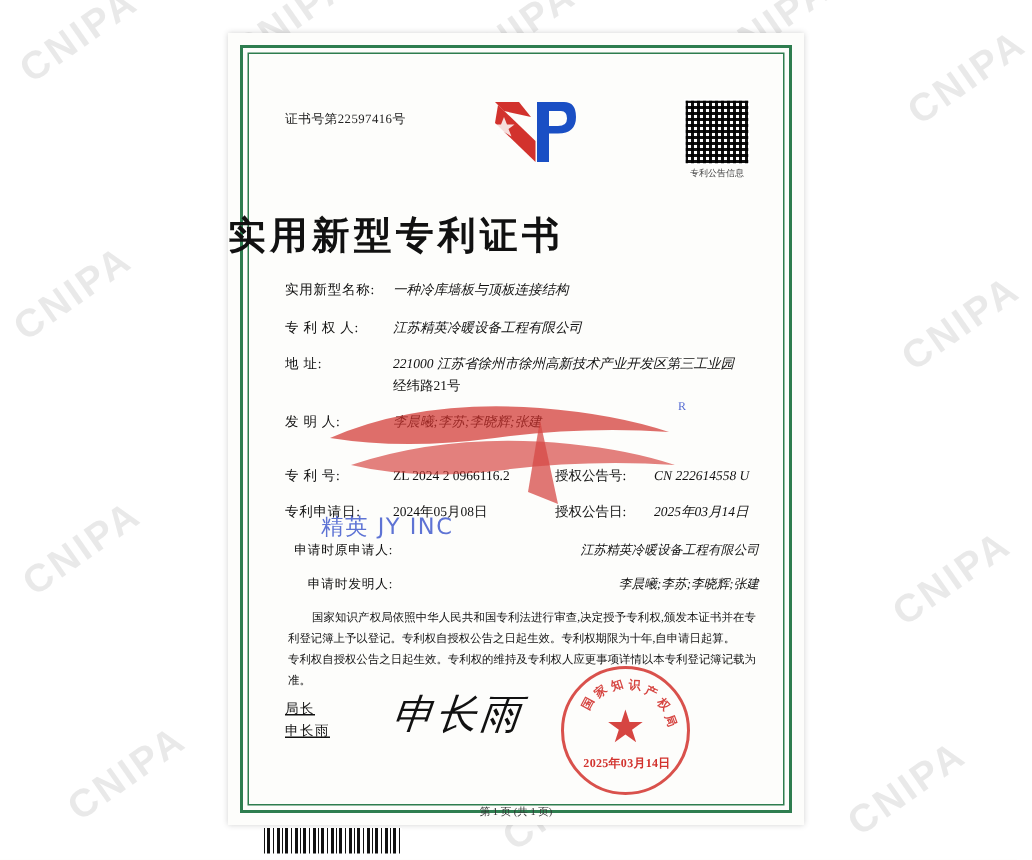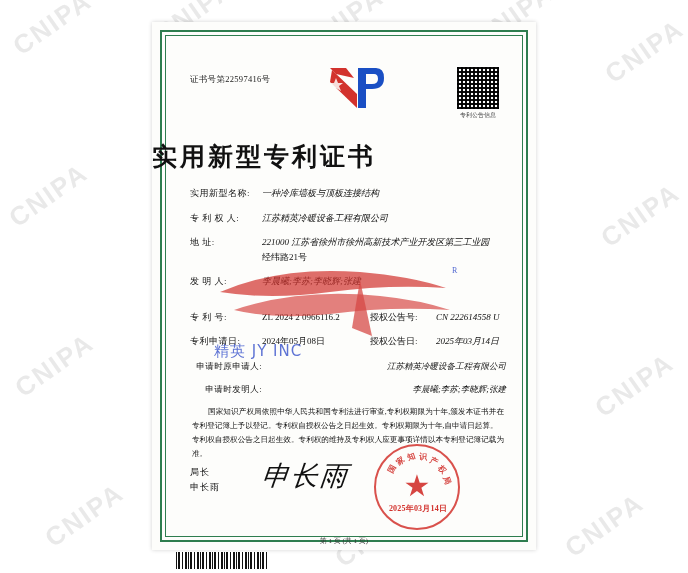--- a/index.html
+++ b/index.html
@@ -117,21 +117,21 @@
   .para{
     position:absolute;left:40px;right:32px;top:383px;
     font-size:7.6px;line-height:1.85;color:#111;text-align:justify;
   }
   .para p{margin:0;}
   .para .indent{text-indent:16px;}
 
   
   .director{
     position:absolute;left:38px;top:443px;
-    font-size:9px;line-height:1.7;color:#111;letter-spacing:1px;
+    font-size:9px;line-height:1.7;color:#111;letter-spacing:1px;text-decoration:underline;
   }
   .sign-script{
     position:absolute;left:110px;top:436px;
     font-size:27px;color:#111;
     font-family:"DejaVu Serif", serif;
     font-style:italic;
     letter-spacing:2px;
     transform:skewX(-6deg);
   }
 
@@ -276,21 +276,21 @@
     <svg viewBox="0 0 260 86" width="260" height="86">
       <path d="M10 34 Q70 8 150 14 Q200 18 236 30 Q180 26 120 34 Q60 42 10 34 Z" fill="#d2322d" opacity=".8"></path>
       <path d="M24 52 Q90 30 170 38 Q210 42 240 52 Q180 48 120 56 Q66 62 24 52 Z" fill="#d2322d" opacity=".7"></path>
       <path d="M150 22 L162 78 L142 70 Z" fill="#d2322d" opacity=".75"></path>
     </svg>
   </div>
   <div class="rmark">R</div>
   <div class="bluemark">精英 JY INC</div>
 
   <div class="para">
-    <p class="indent">国家知识产权局依照中华人民共和国专利法进行审查,专利权期限为十年,颁发本证书并在专利登记簿上予以登记。专利权自授权公告之日起生效。专利权期限为十年,自申请日起算。</p>
+    <p class="indent">国家知识产权局依照中华人民共和国专利法进行审查,决定授予专利权,颁发本证书并在专利登记簿上予以登记。专利权自授权公告之日起生效。专利权期限为十年,自申请日起算。</p>
     <p>专利权自授权公告之日起生效。专利权的维持及专利权人应更事项详情以本专利登记簿记载为准。</p>
   </div>
 
   <div class="director">
     <div>局长</div>
     <div>申长雨</div>
   </div>
   <div class="sign-script">申长雨</div>
 
   <div class="seal">

